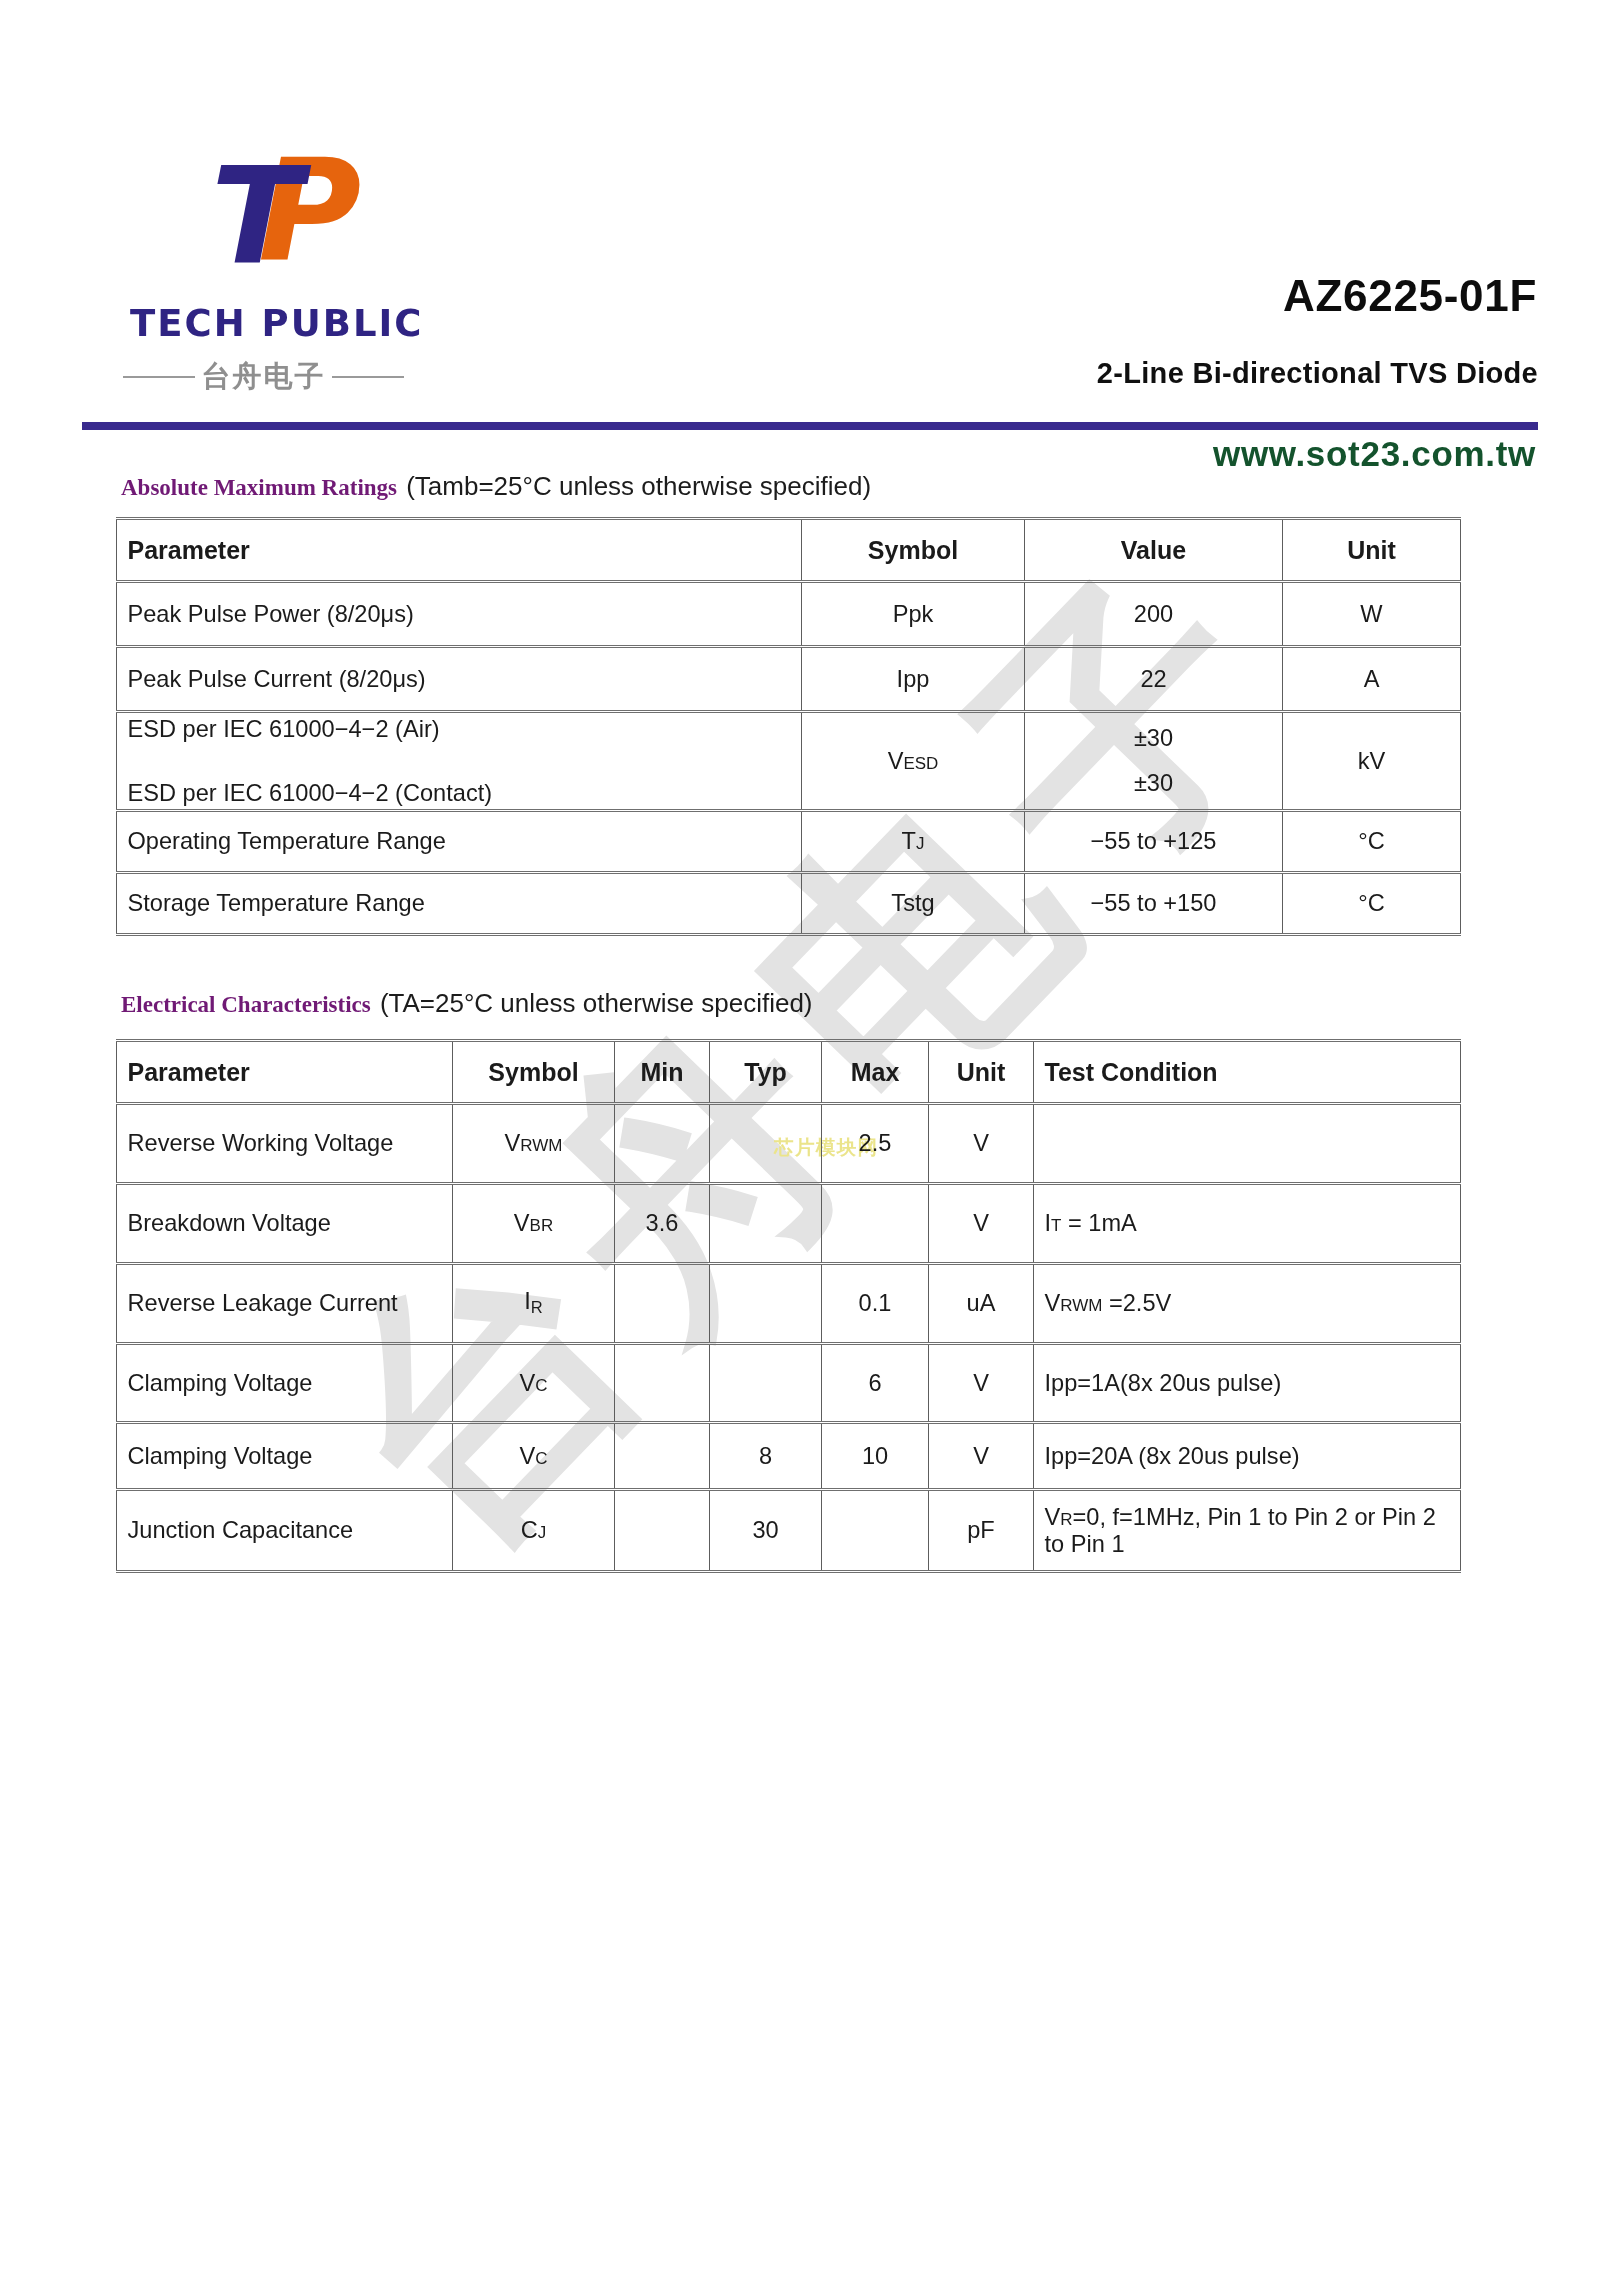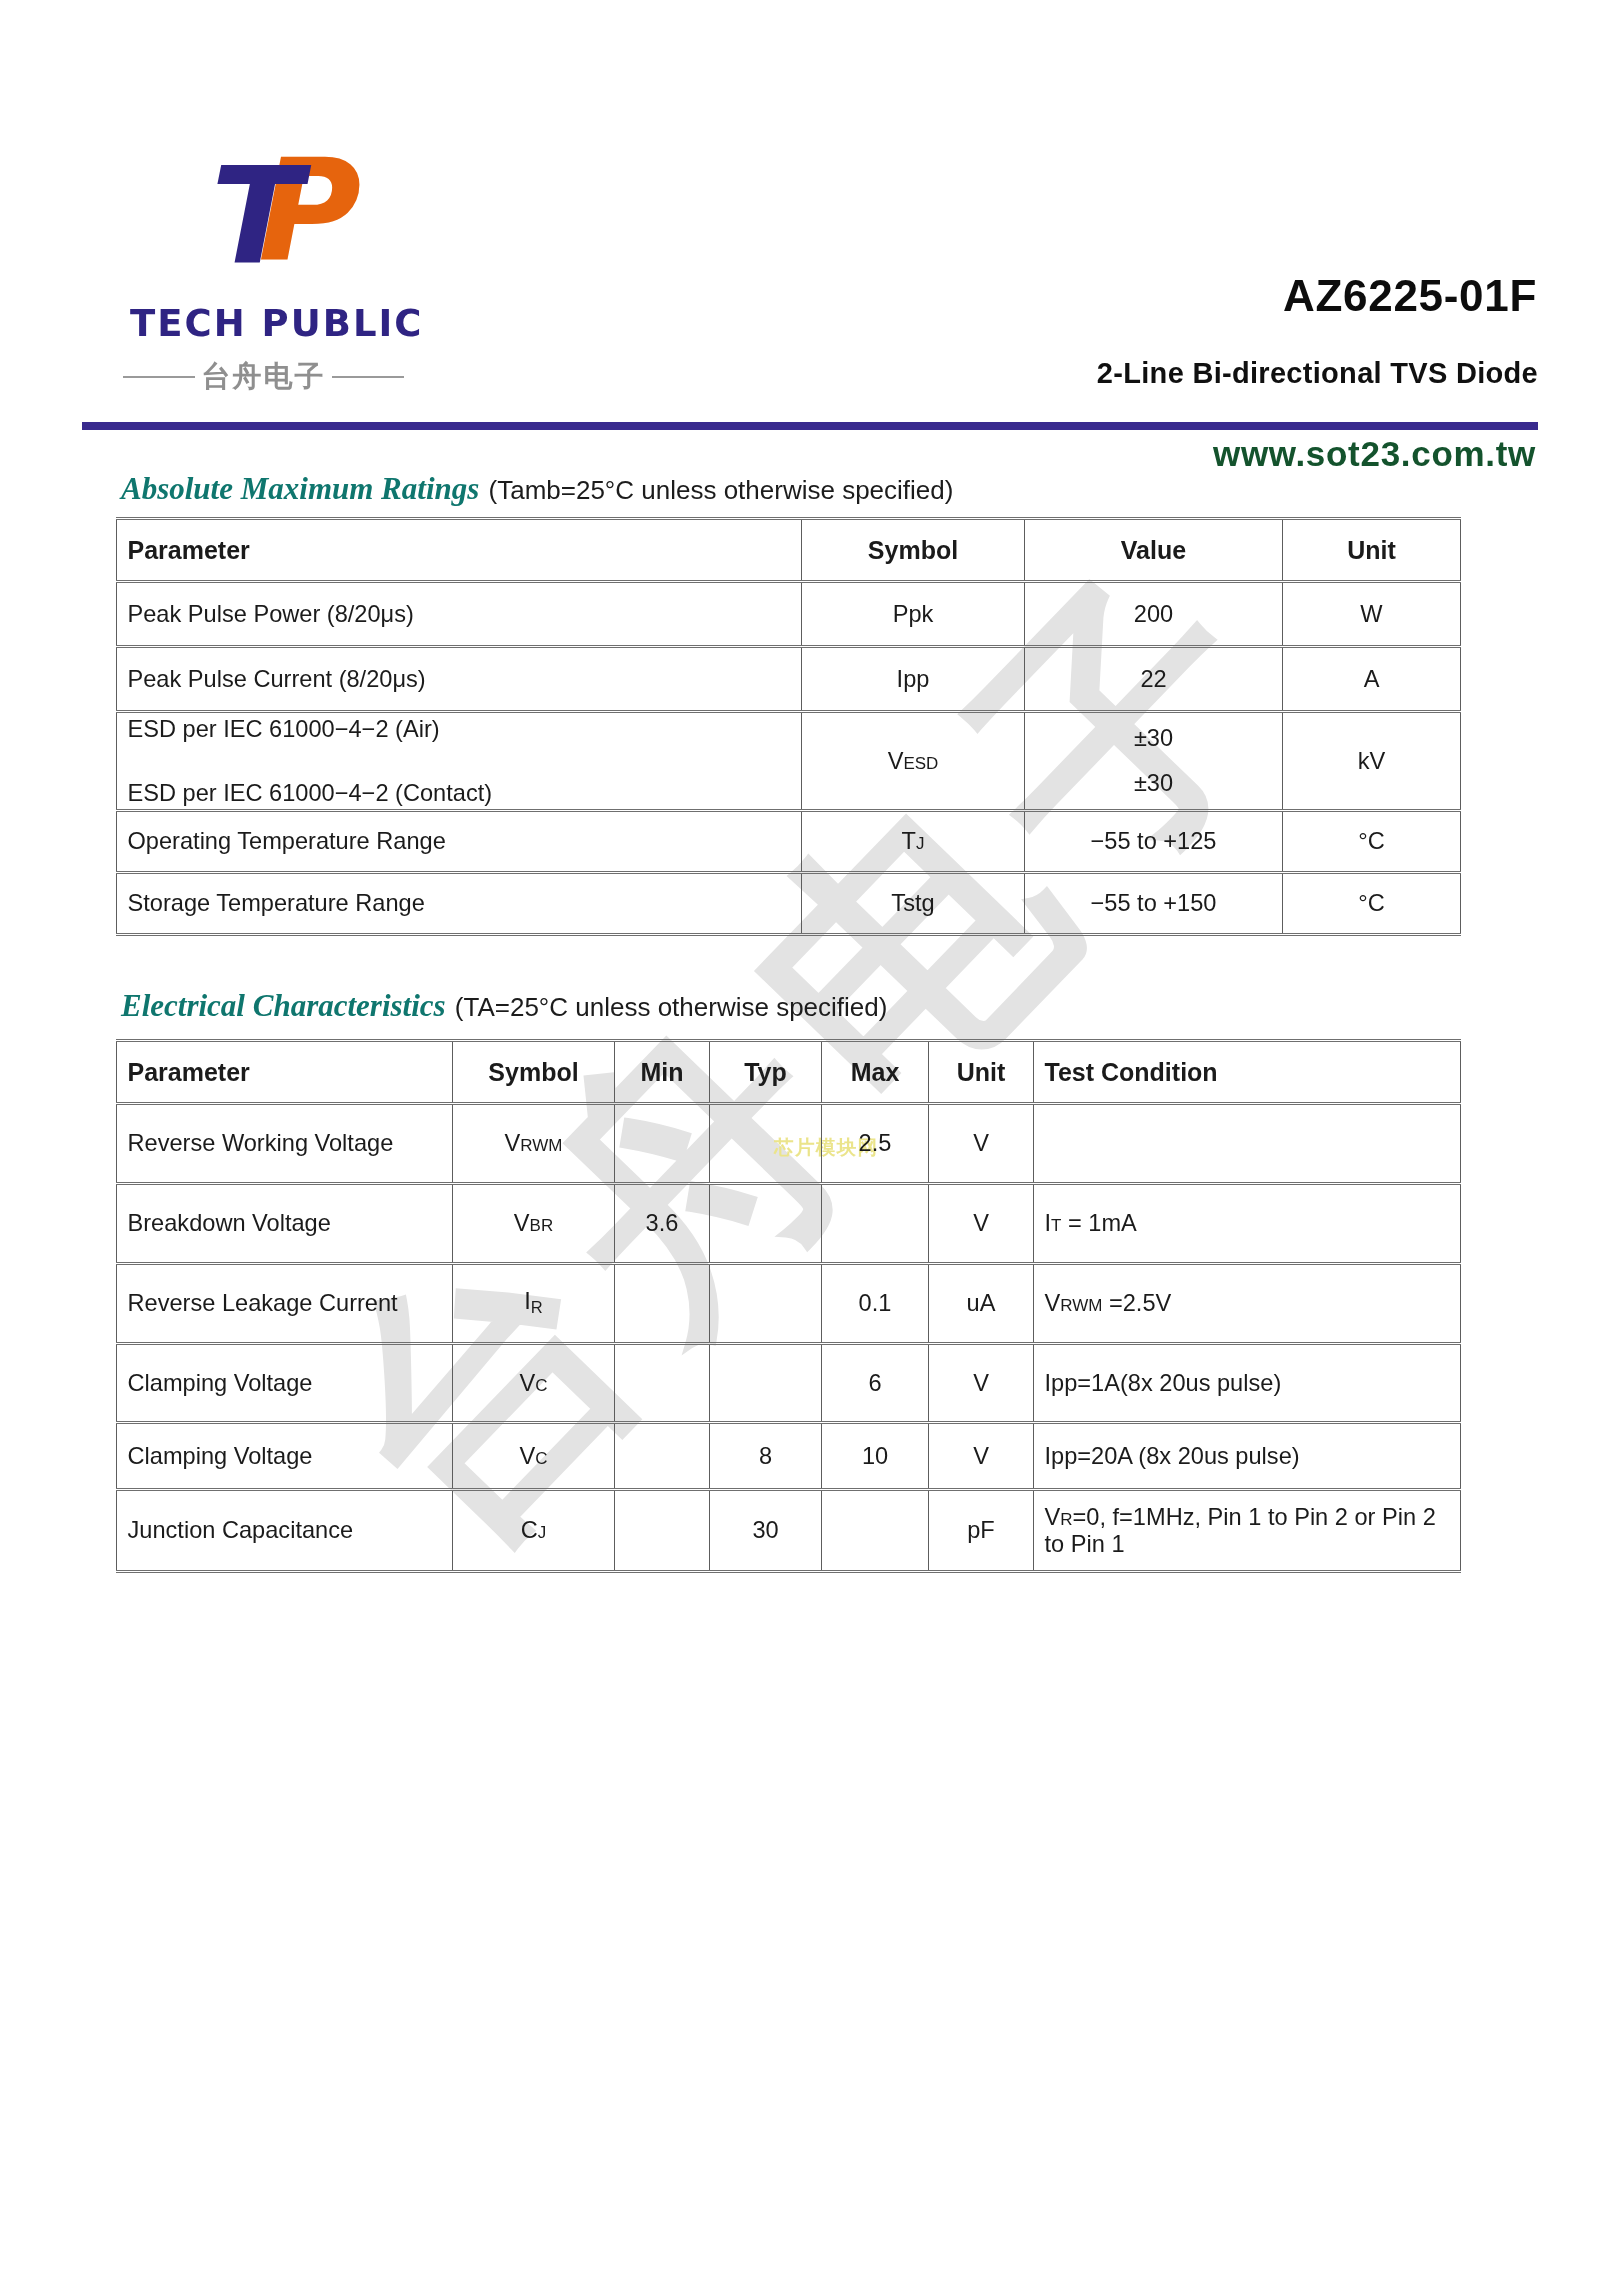--- a/index.html
+++ b/index.html
@@ -85,21 +85,21 @@
   }
   .website {
     position: absolute; top: 434px; right: 86px; z-index: 2;
     font-size: 35px; font-weight: bold; color: #14532d; letter-spacing: 0.7px;
   }
 
   
   .sec { position: absolute; left: 121px; z-index: 2; white-space: nowrap; }
   .sec1 { top: 471px; }
   .sec2 { top: 988px; }
-  .sec-title { font-family: "Liberation Serif", serif; font-weight: bold; font-size: 31px; color: #0f766e; font-style: italic; }
+  .sec-title { font-family: "Liberation Serif", serif; font-weight: bold; font-size: 23px; color: #701a75; }
   .sec-cond  { font-family: "Liberation Sans", sans-serif; font-size: 26px; color: #1c1c1c; margin-left: 9.2px; }
 
   
   .tbl {
     position: absolute; left: 116px; width: 1344px; z-index: 2;
     border-collapse: collapse; table-layout: fixed;
     font-size: 23.6px; color: #1b1b1b;
   }
   .tbl1 { top: 517px; }
   .tbl2 { top: 1039px; }

